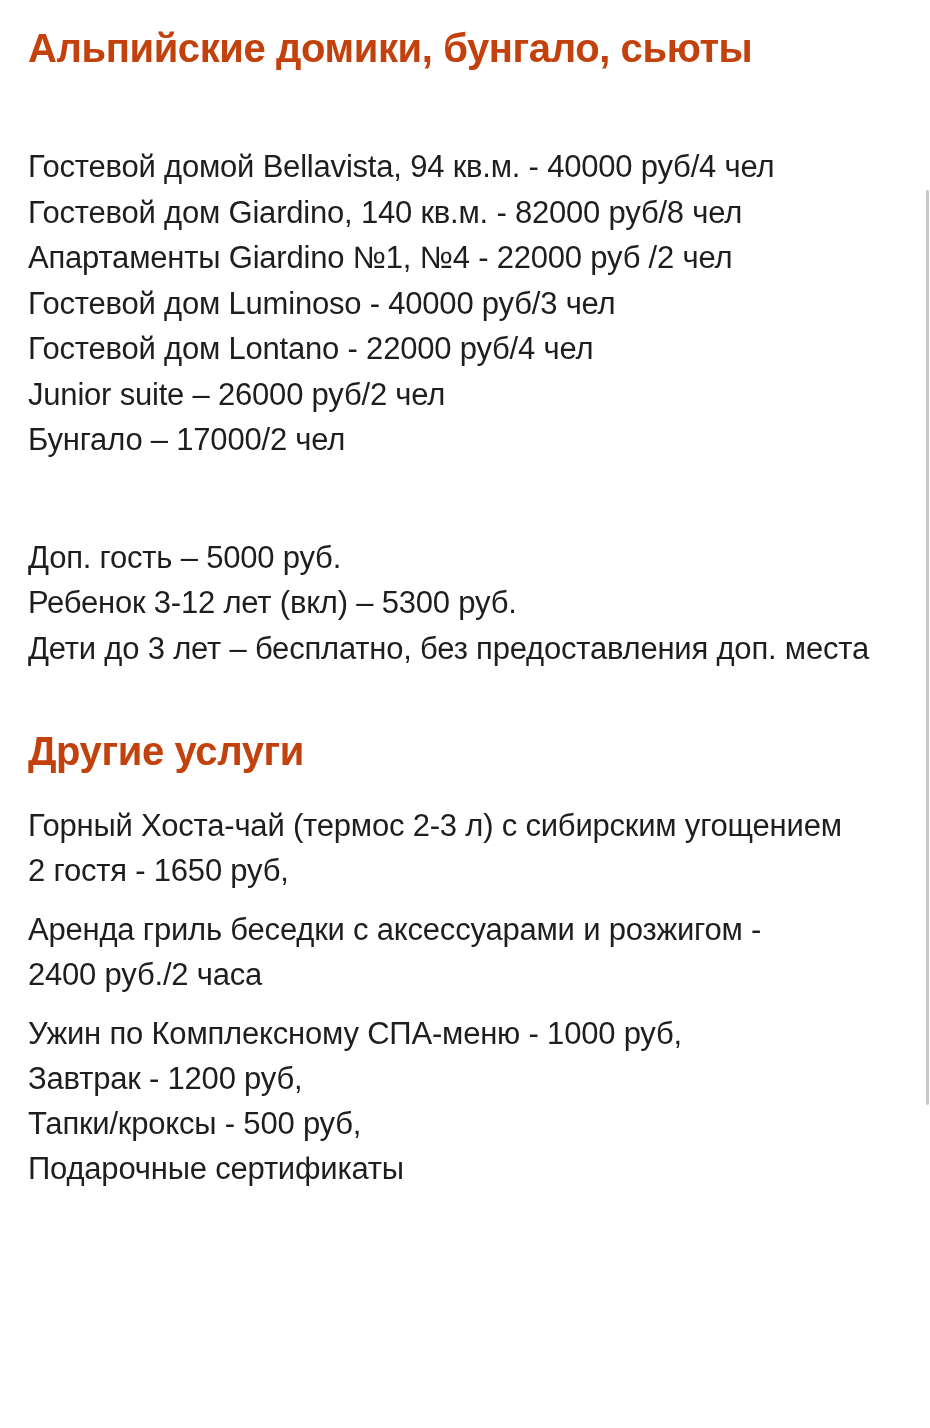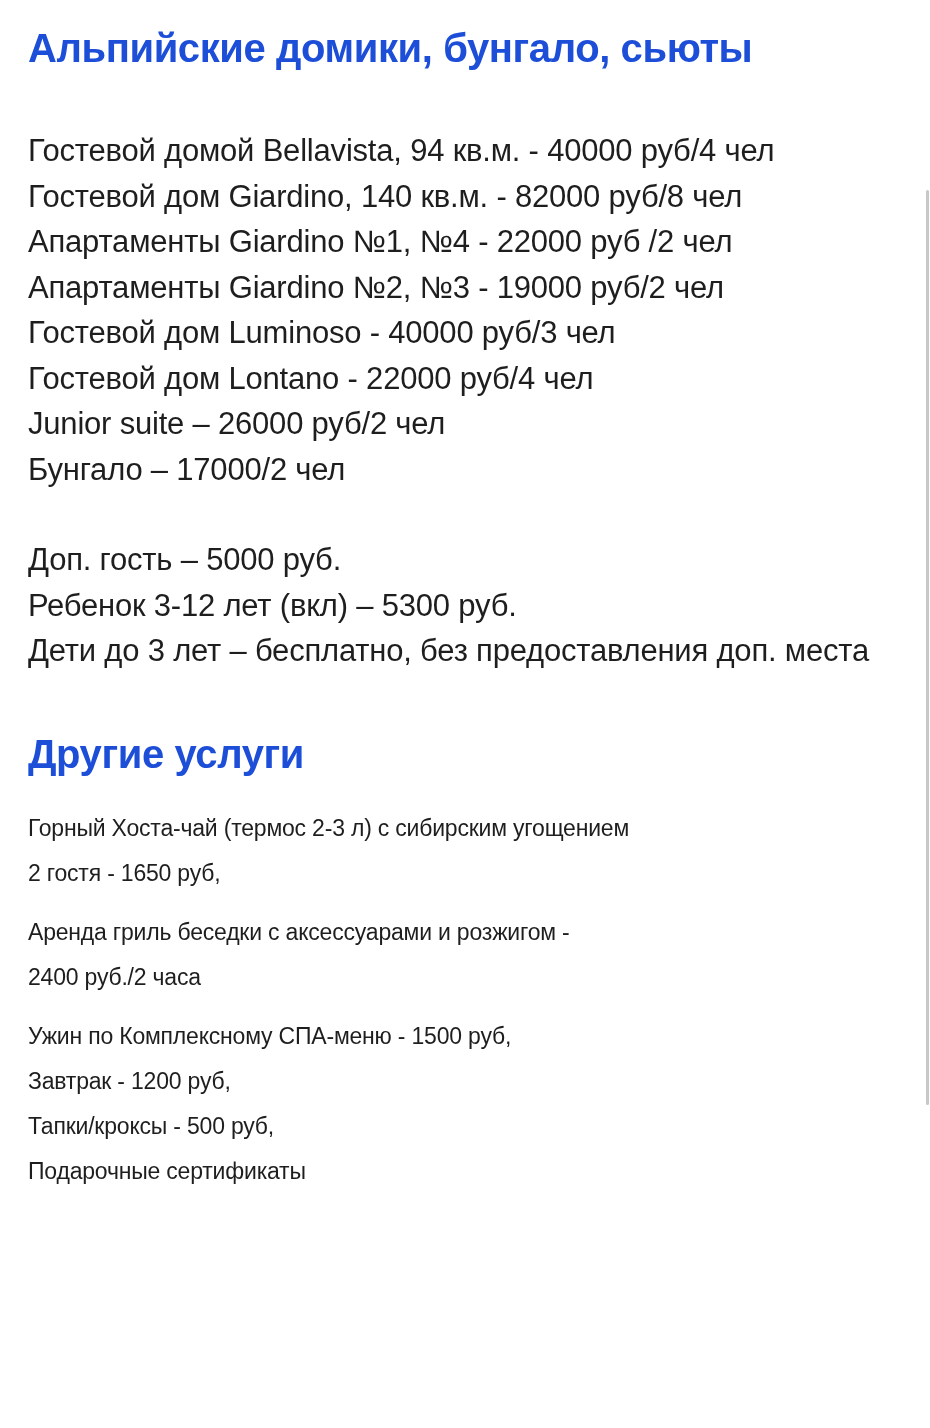--- a/index.html
+++ b/index.html
@@ -17,49 +17,49 @@
   }
   .page {
     padding: 24px 40px 0 28px;
   }
   h1.title, h2.section-heading {
     font-size: 40px;
     font-weight: 700;
     line-height: 48px;
     margin: 0;
     letter-spacing: -0.4px;
-    color: #1d4ed8;
+    color: #c2410c;
   }
   .rooms {
-    margin-top: 56px;
+    margin-top: 72px;
   }
   .rooms p, .extras p {
     margin: 0;
     font-size: 31px;
     line-height: 45.5px;
     letter-spacing: -0.2px;
   }
   .extras {
-    margin-top: 45px;
+    margin-top: 72px;
   }
   h2.section-heading {
     margin-top: 56px;
   }
   .services {
     margin-top: 28px;
   }
   .services .para {
     margin: 0 0 14px 0;
   }
   .services .para:last-child {
     margin-bottom: 0;
   }
   .services p.svc-line {
     margin: 0;
-    font-size: 23px;
+    font-size: 31px;
     line-height: 45px;
     letter-spacing: -0.2px;
   }
   .scrollbar-thumb {
     position: absolute;
     top: 190px;
     right: 1px;
     width: 3px;
     height: 915px;
     background: #c8c8c8;
@@ -70,21 +70,20 @@
 <body>
 
 <div class="page">
 
   <h1 class="title">Альпийские домики, бунгало, сьюты</h1>
 
   <div class="rooms">
     <p>Гостевой домой Bellavista, 94 кв.м. - 40000 руб/4 чел</p>
     <p>Гостевой дом Giardino, 140 кв.м. - 82000 руб/8 чел</p>
     <p>Апартаменты Giardino №1, №4 - 22000 руб /2 чел</p>
-    <p>Апартаменты Giardino №2, №3 - 19000 руб/2 чел</p>
     <p>Гостевой дом Luminoso - 40000 руб/3 чел</p>
     <p>Гостевой дом Lontano - 22000 руб/4 чел</p>
     <p>Junior suite – 26000 руб/2 чел</p>
     <p>Бунгало – 17000/2 чел</p>
   </div>
 
   <div class="extras">
     <p>Доп. гость – 5000 руб.</p>
     <p>Ребенок 3-12 лет (вкл) – 5300 руб.</p>
     <p>Дети до 3 лет – бесплатно, без предоставления доп. места</p>
@@ -95,21 +94,21 @@
   <div class="services">
     <div class="para">
       <p class="svc-line">Горный Хоста-чай (термос 2-3 л) с сибирским угощением</p>
       <p class="svc-line">2 гостя - 1650 руб,</p>
     </div>
     <div class="para">
       <p class="svc-line">Аренда гриль беседки с аксессуарами и розжигом -</p>
       <p class="svc-line">2400 руб./2 часа</p>
     </div>
     <div class="para">
-      <p class="svc-line">Ужин по Комплексному СПА-меню - 1500 руб,</p>
+      <p class="svc-line">Ужин по Комплексному СПА-меню - 1000 руб,</p>
       <p class="svc-line">Завтрак - 1200 руб,</p>
       <p class="svc-line">Тапки/кроксы - 500 руб,</p>
       <p class="svc-line">Подарочные сертификаты</p>
     </div>
   </div>
 
 </div>
 
 <div class="scrollbar-thumb"></div>
 

